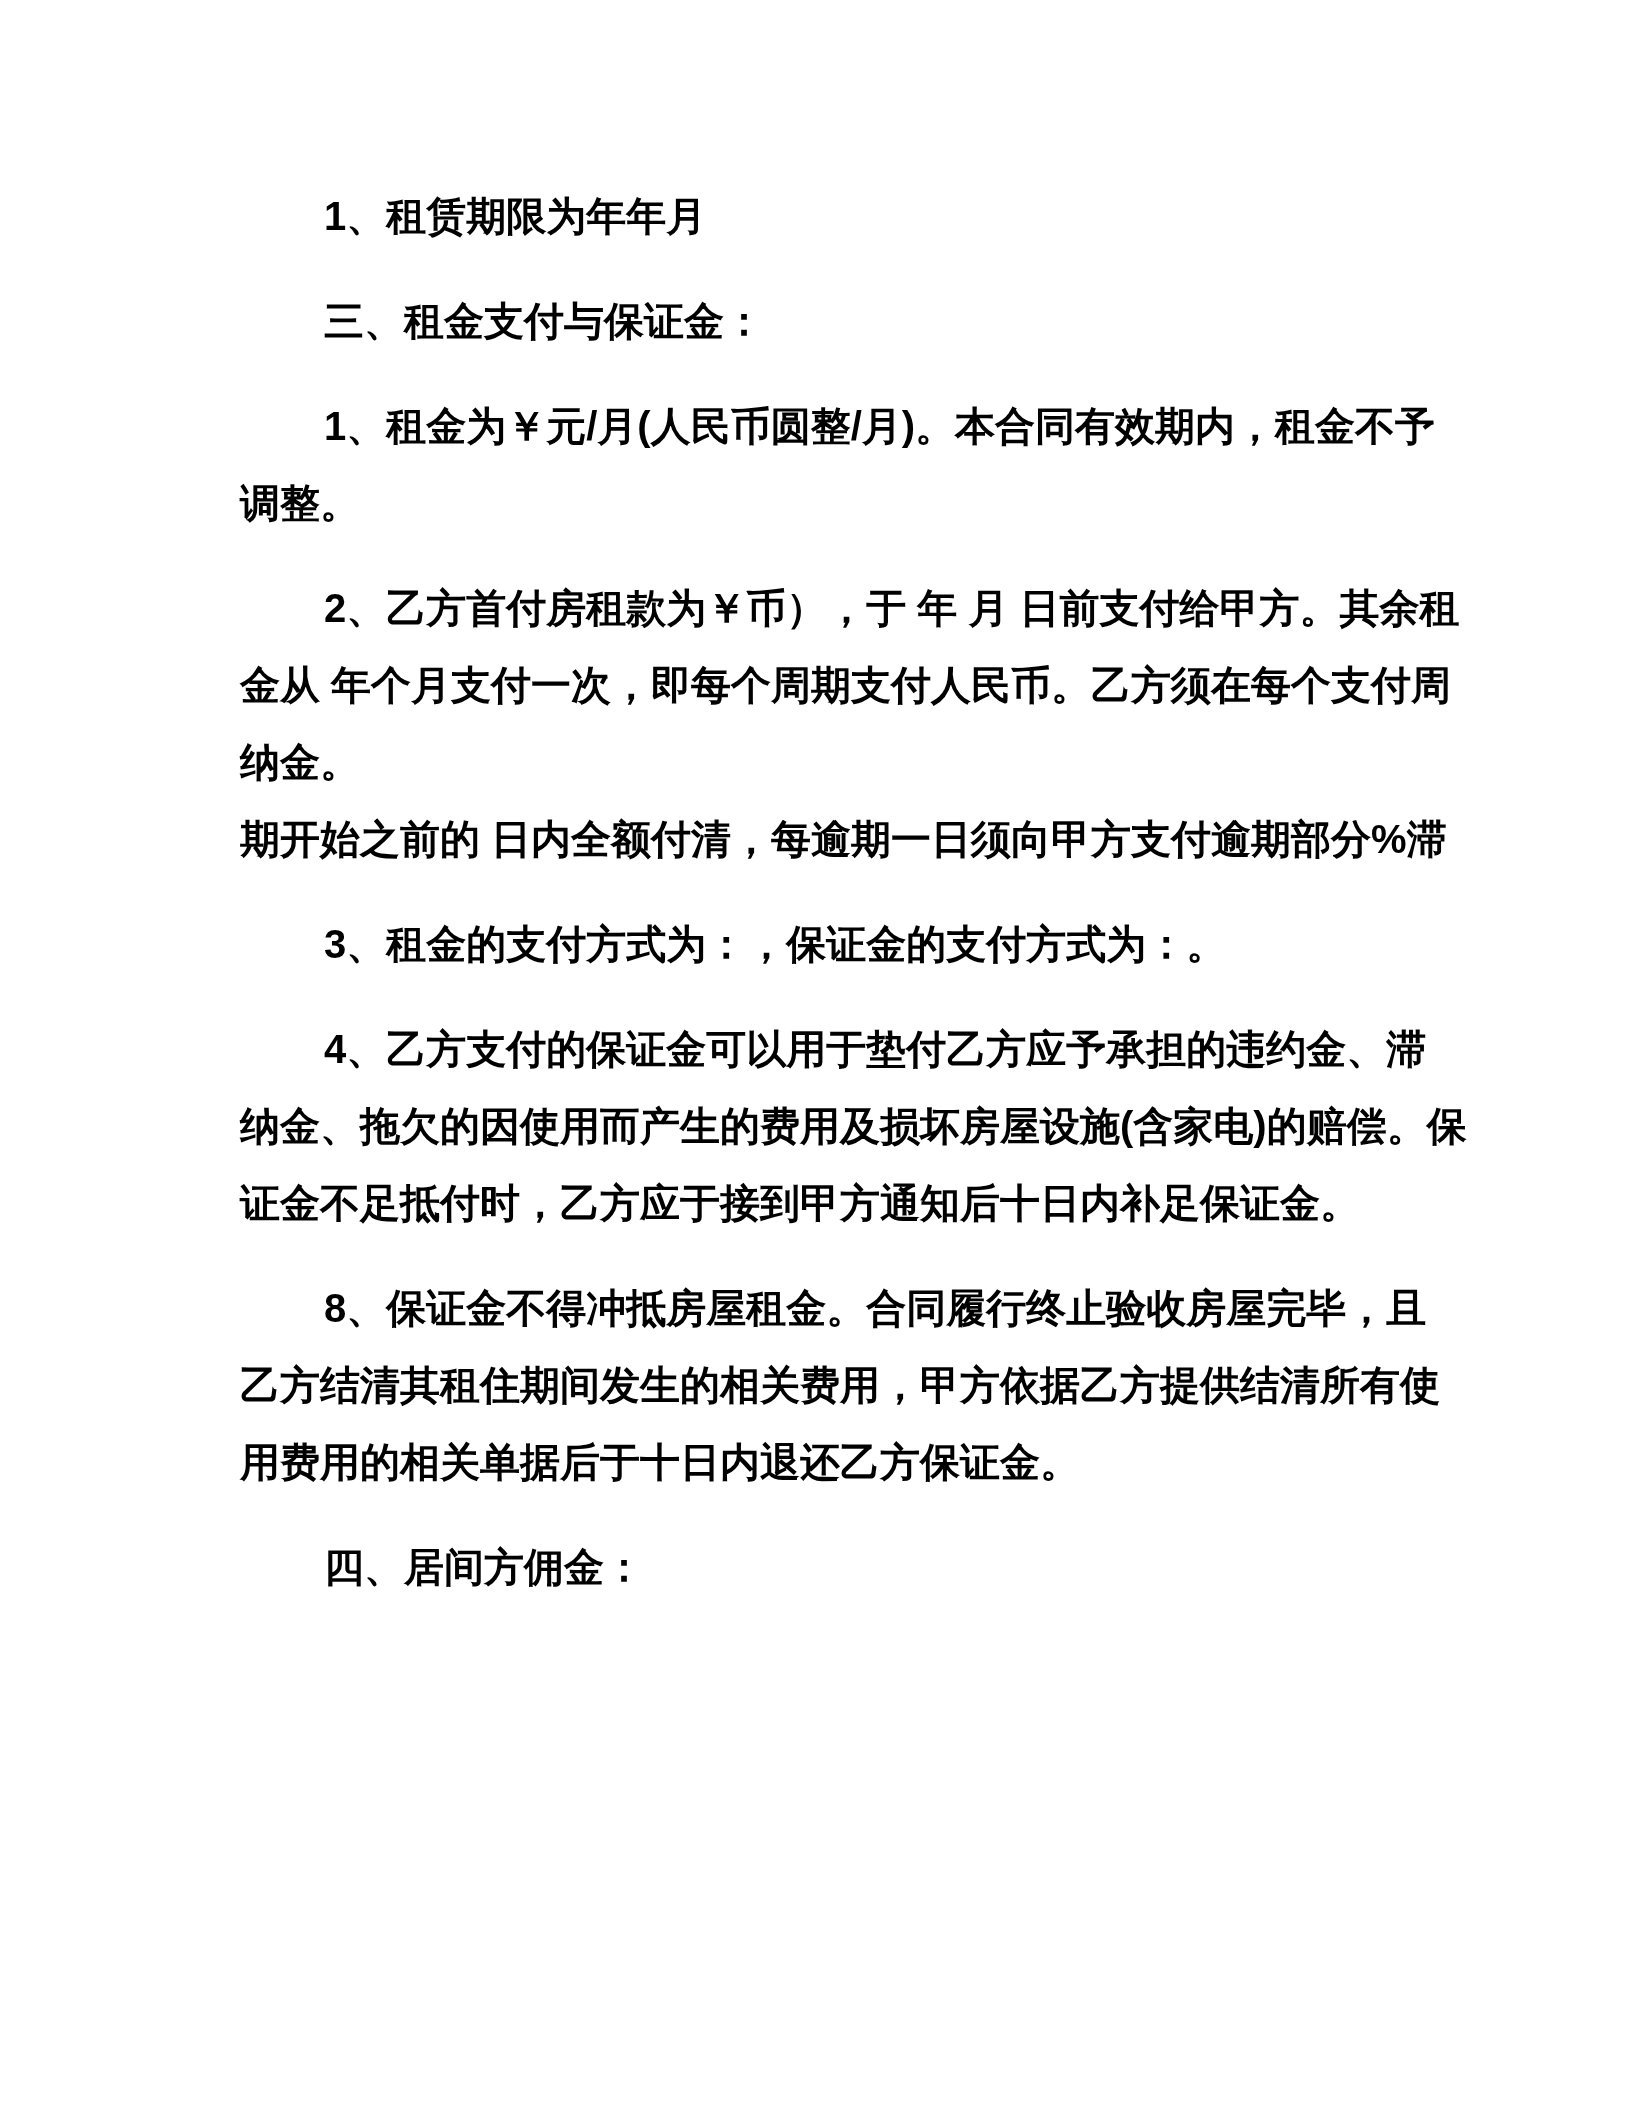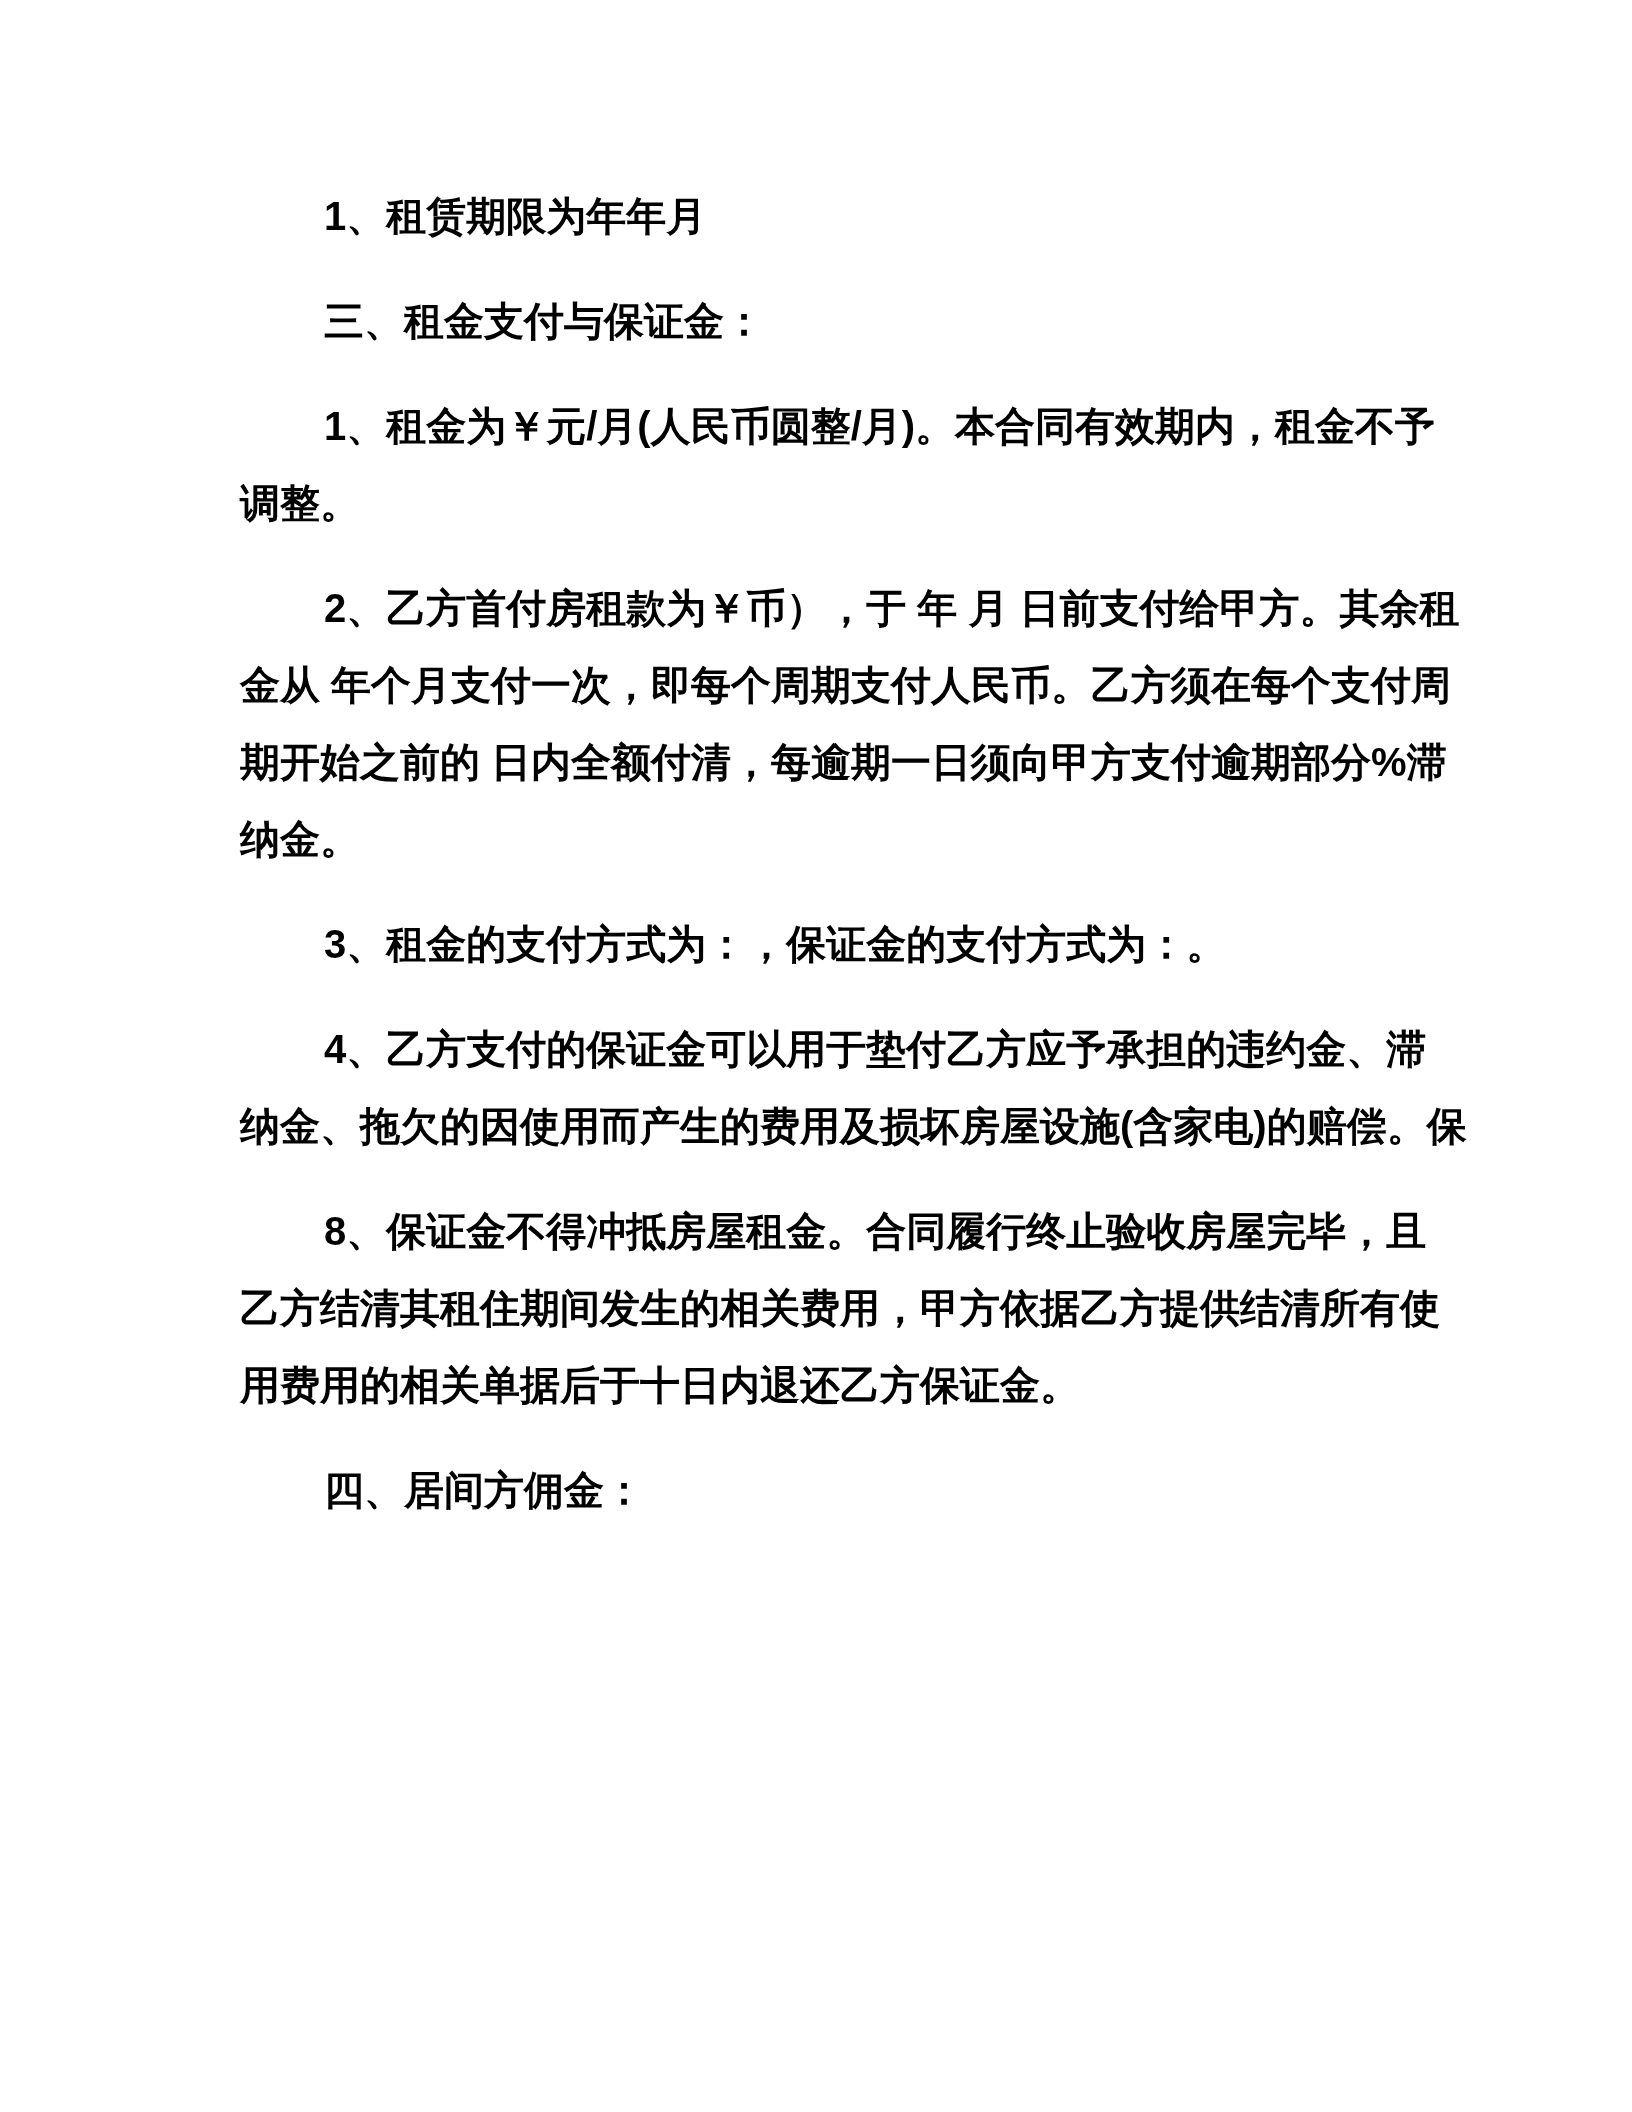--- a/index.html
+++ b/index.html
@@ -46,31 +46,32 @@
   </div>
 
   <div class="para">
     <div class="line first">1、租金为￥元/月(人民币圆整/月)。本合同有效期内，租金不予</div>
     <div class="line">调整。</div>
   </div>
 
   <div class="para">
     <div class="line first">2、乙方首付房租款为￥币），于 年 月 日前支付给甲方。其余租</div>
     <div class="line">金从 年个月支付一次，即每个周期支付人民币。乙方须在每个支付周</div>
+    <div class="line">纳金。</div>
     <div class="line">期开始之前的 日内全额付清，每逾期一日须向甲方支付逾期部分%滞</div>
-    <div class="line">纳金。</div>
   </div>
 
   <div class="para">
     <div class="line first">3、租金的支付方式为：，保证金的支付方式为：。</div>
   </div>
 
   <div class="para">
     <div class="line first">4、乙方支付的保证金可以用于垫付乙方应予承担的违约金、滞</div>
     <div class="line">纳金、拖欠的因使用而产生的费用及损坏房屋设施(含家电)的赔偿。保</div>
+    <div class="line">证金不足抵付时，乙方应于接到甲方通知后十日内补足保证金。</div>
   </div>
 
   <div class="para">
     <div class="line first">8、保证金不得冲抵房屋租金。合同履行终止验收房屋完毕，且</div>
     <div class="line">乙方结清其租住期间发生的相关费用，甲方依据乙方提供结清所有使</div>
     <div class="line">用费用的相关单据后于十日内退还乙方保证金。</div>
   </div>
 
   <div class="para">
     <div class="line first">四、居间方佣金：</div>

